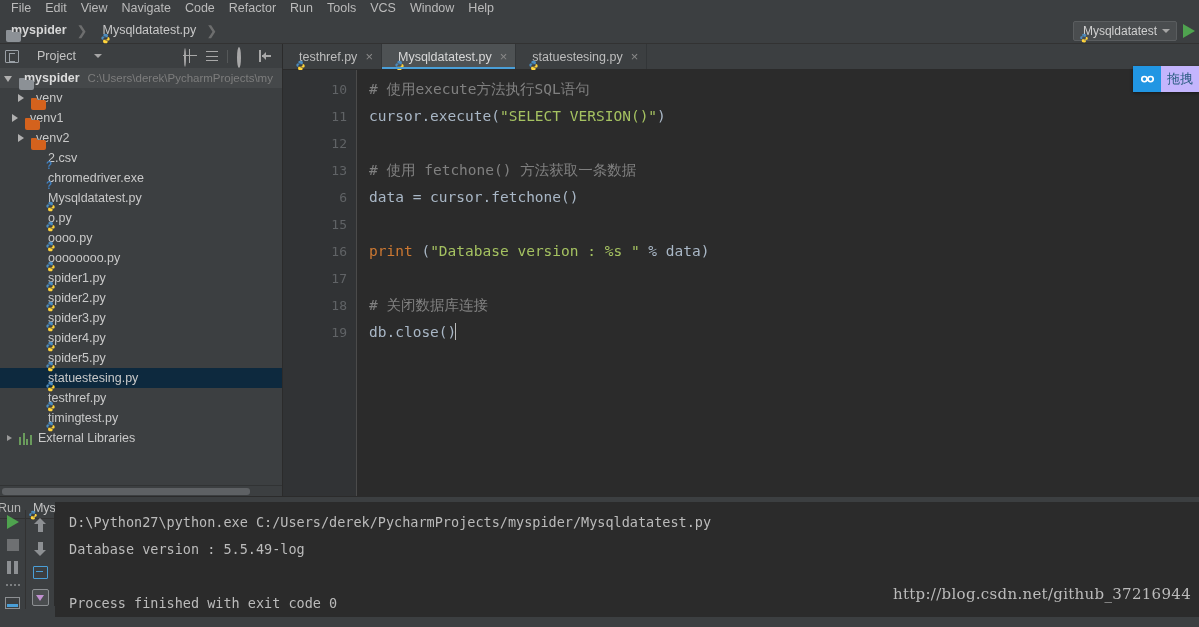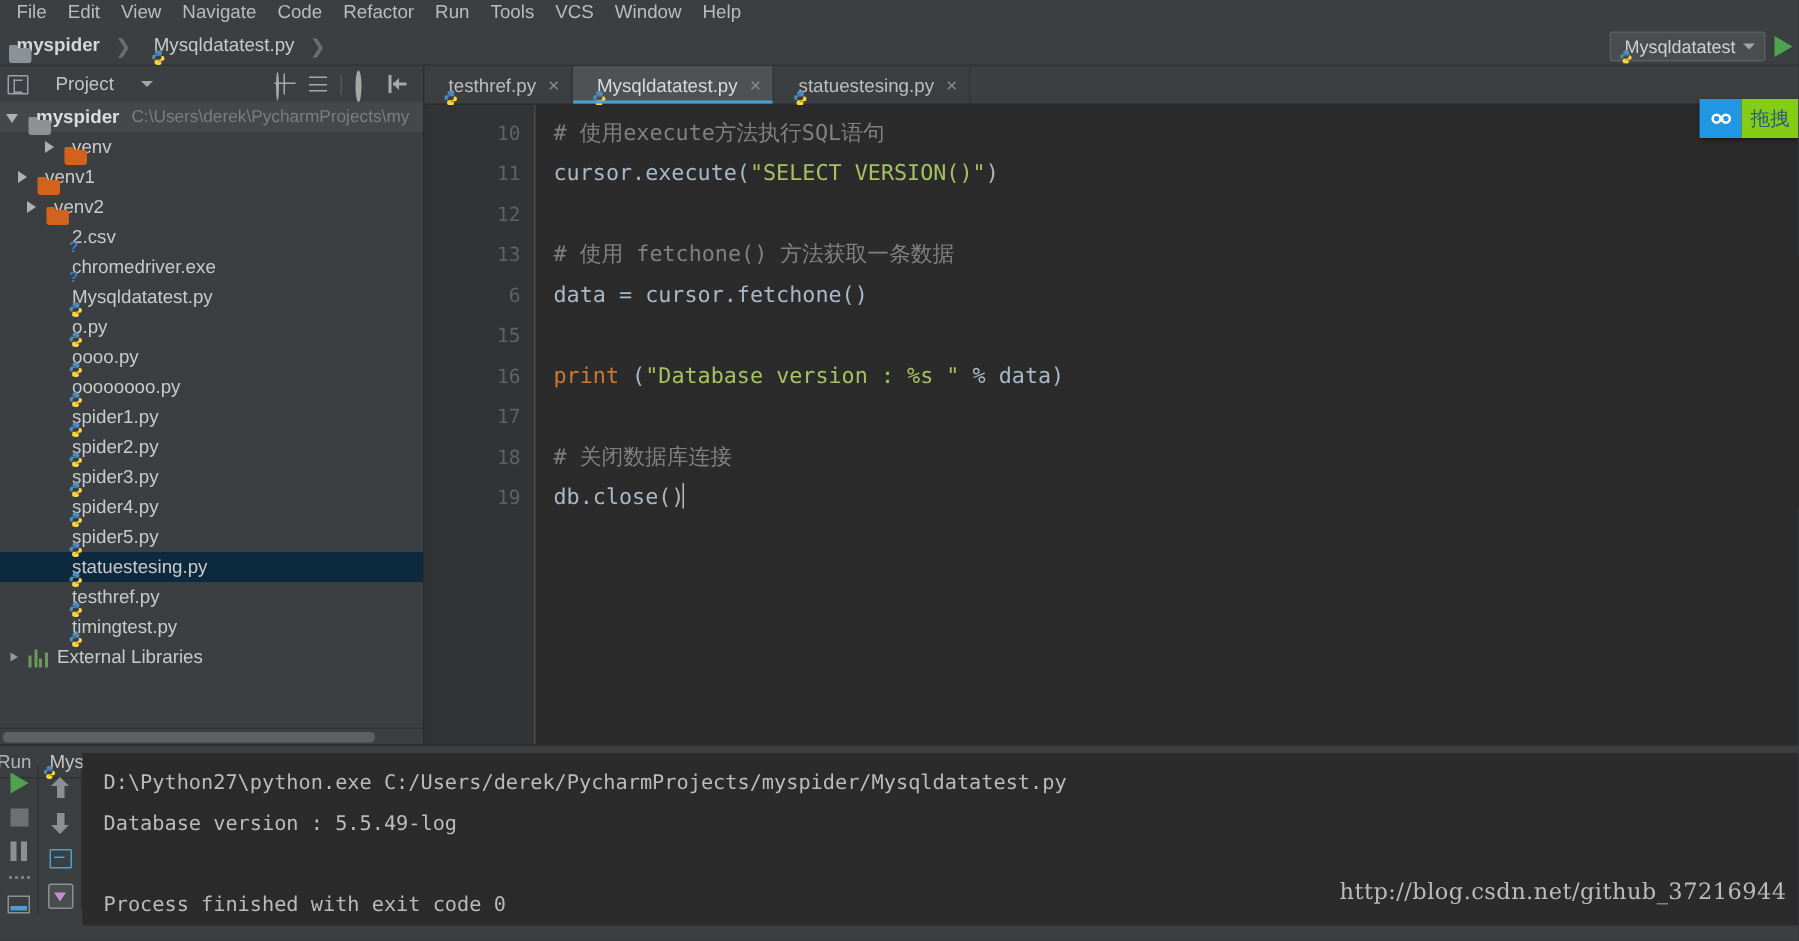--- a/index.html
+++ b/index.html
@@ -222,21 +222,21 @@
   .drag-widget {
     position: absolute; top: 66px; right: 0; height: 26px;
     display: flex; align-items: stretch;
     box-shadow: 0 1px 3px rgba(0,0,0,.45);
   }
   .drag-widget .dw-ico {
     width: 28px; background: #2196e3; display: flex;
     align-items: center; justify-content: center;
   }
   .drag-widget .dw-txt {
-    background: #84cc16; color: #2a5d82; font-size: 13px;
+    background: #c4b5fd; color: #2a5d82; font-size: 13px;
     display: flex; align-items: center; padding: 8px 6px;
   }
 
   
   .run-panel {
     position: absolute; top: 496px; left: 0; width: 1199px; height: 131px;
     background: #3c3f41; border-top: 1px solid #2b2b2b;
   }
   .run-head {
     height: 22px; display: flex; align-items: center; gap: 6px;
@@ -359,21 +359,21 @@
         </span>
     </div>
   </div>
   <div class="tree" id="tree">
       <div class="trow root" style="padding-left:4px">
         <span class="arrow open"></span>
         <span class="ico"><span class="folder-ico"></span></span>
         <span class="tname bold">myspider</span>
         <span class="tpath">C:\Users\derek\PycharmProjects\my</span>
       </div>
-      <div class="trow" style="padding-left:28px">
+      <div class="trow" style="padding-left:16px">
         <span class="arrow closed"></span>
         <span class="ico"><span class="folder-ico orange"></span></span>
         <span class="tname">venv</span>
       </div>
       <div class="trow" style="padding-left:10px">
         <span class="arrow closed"></span>
         <span class="ico"><span class="folder-ico orange"></span></span>
         <span class="tname">venv1</span>
       </div>
       <div class="trow" style="padding-left:16px">

